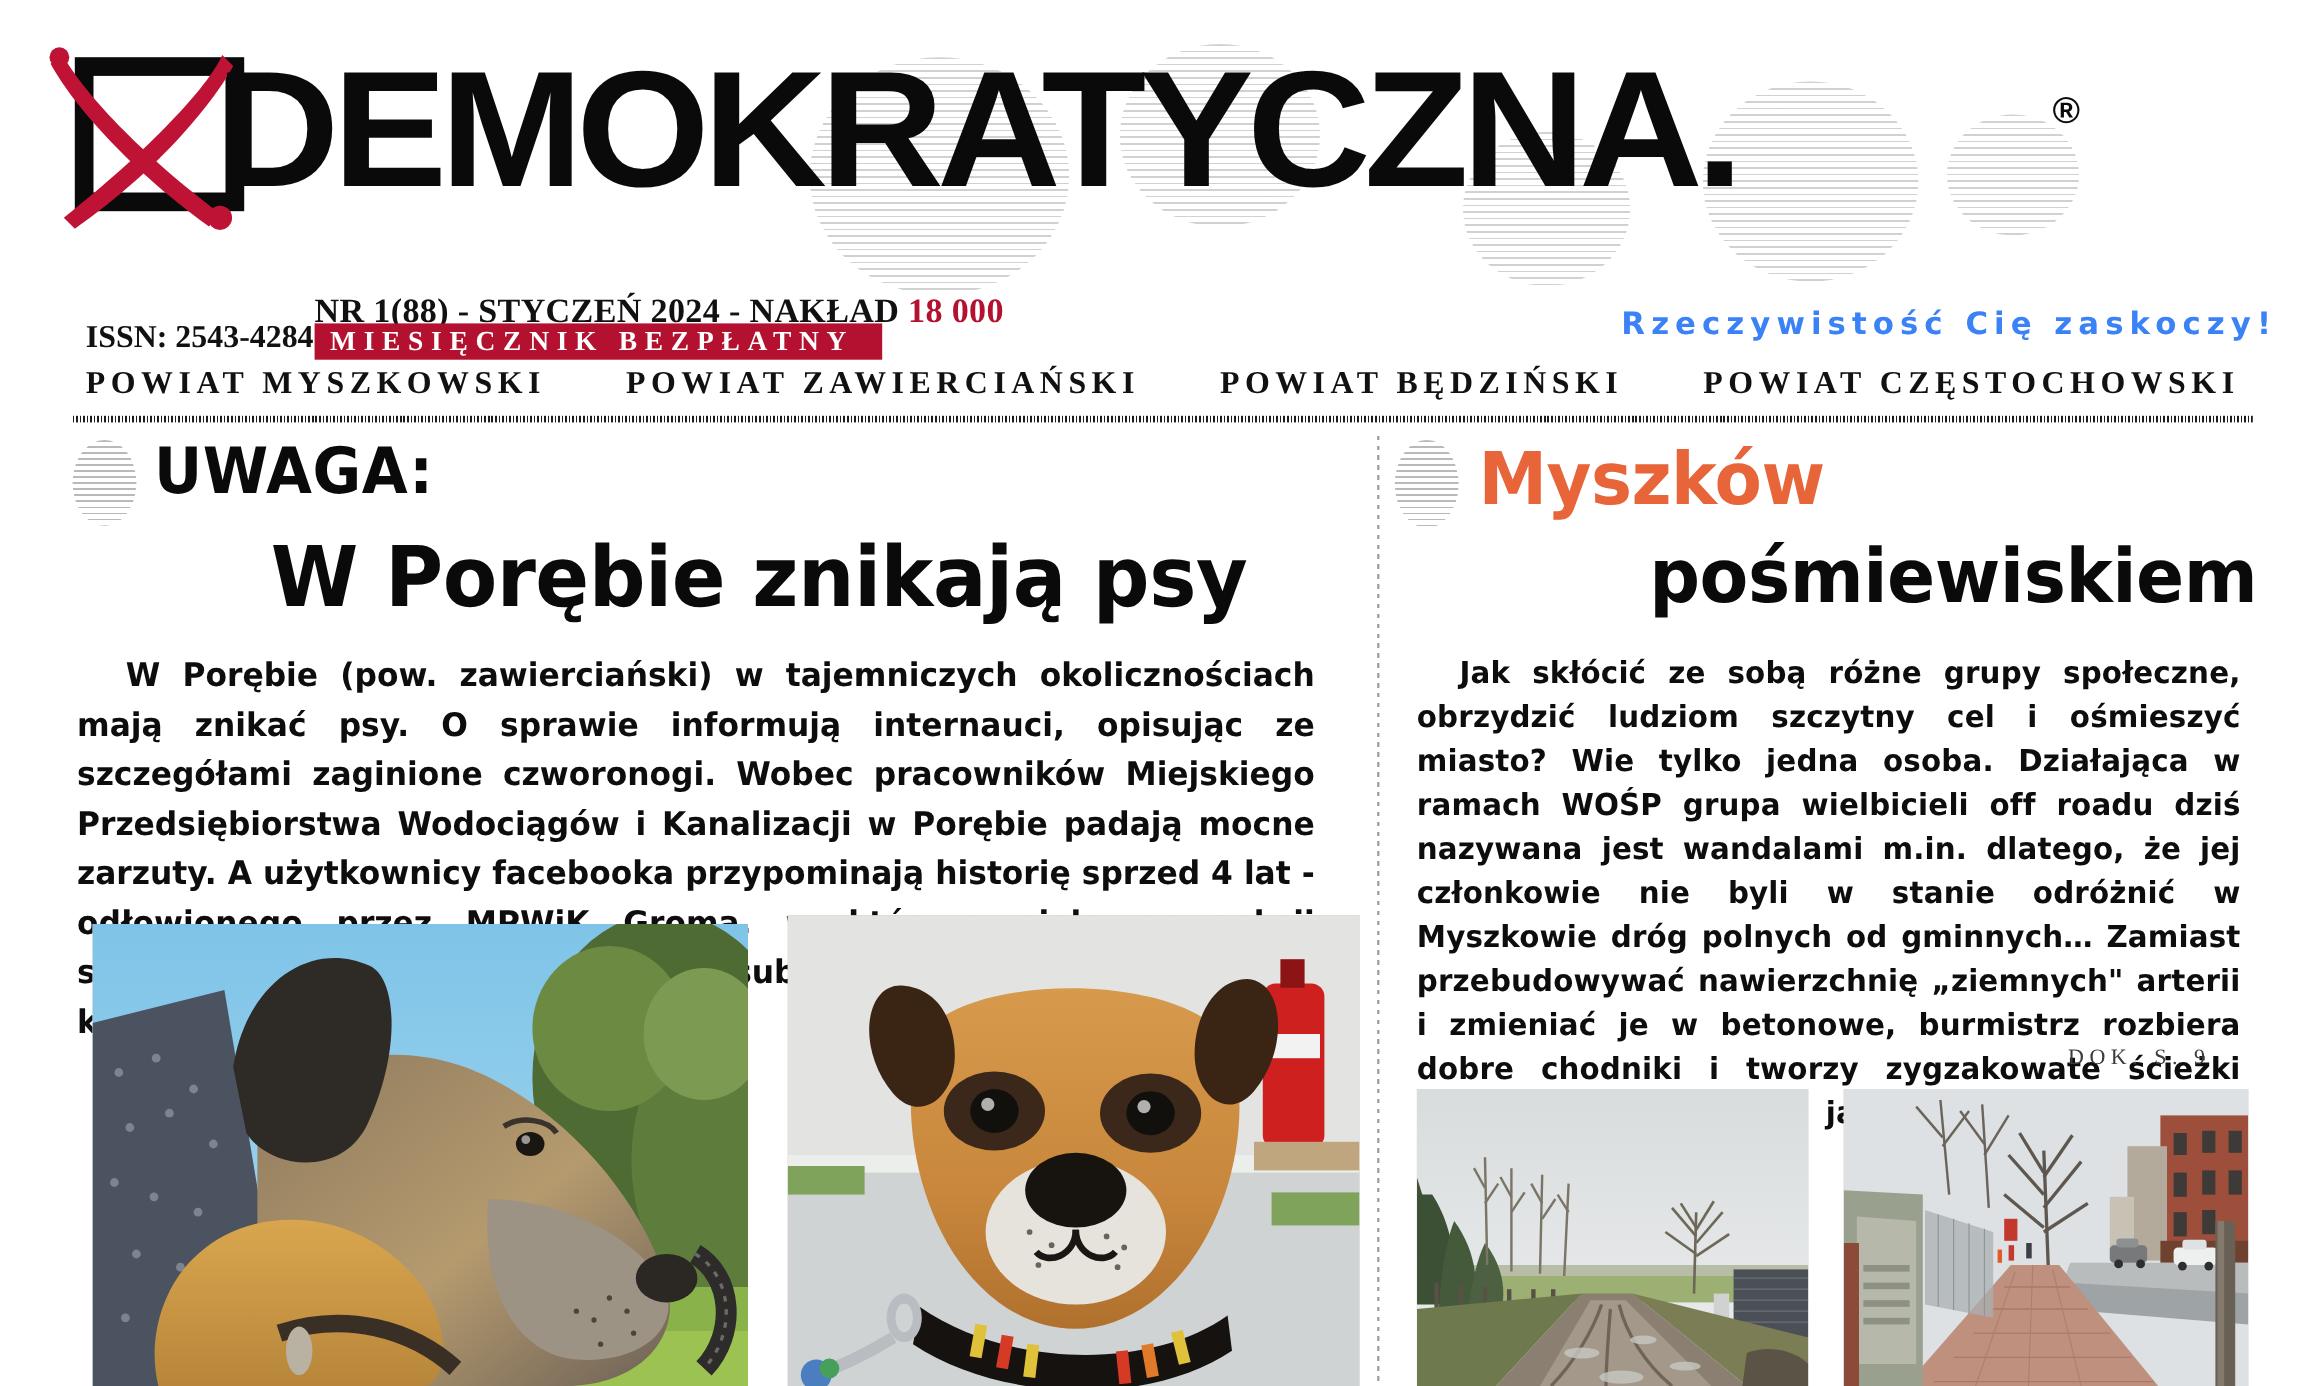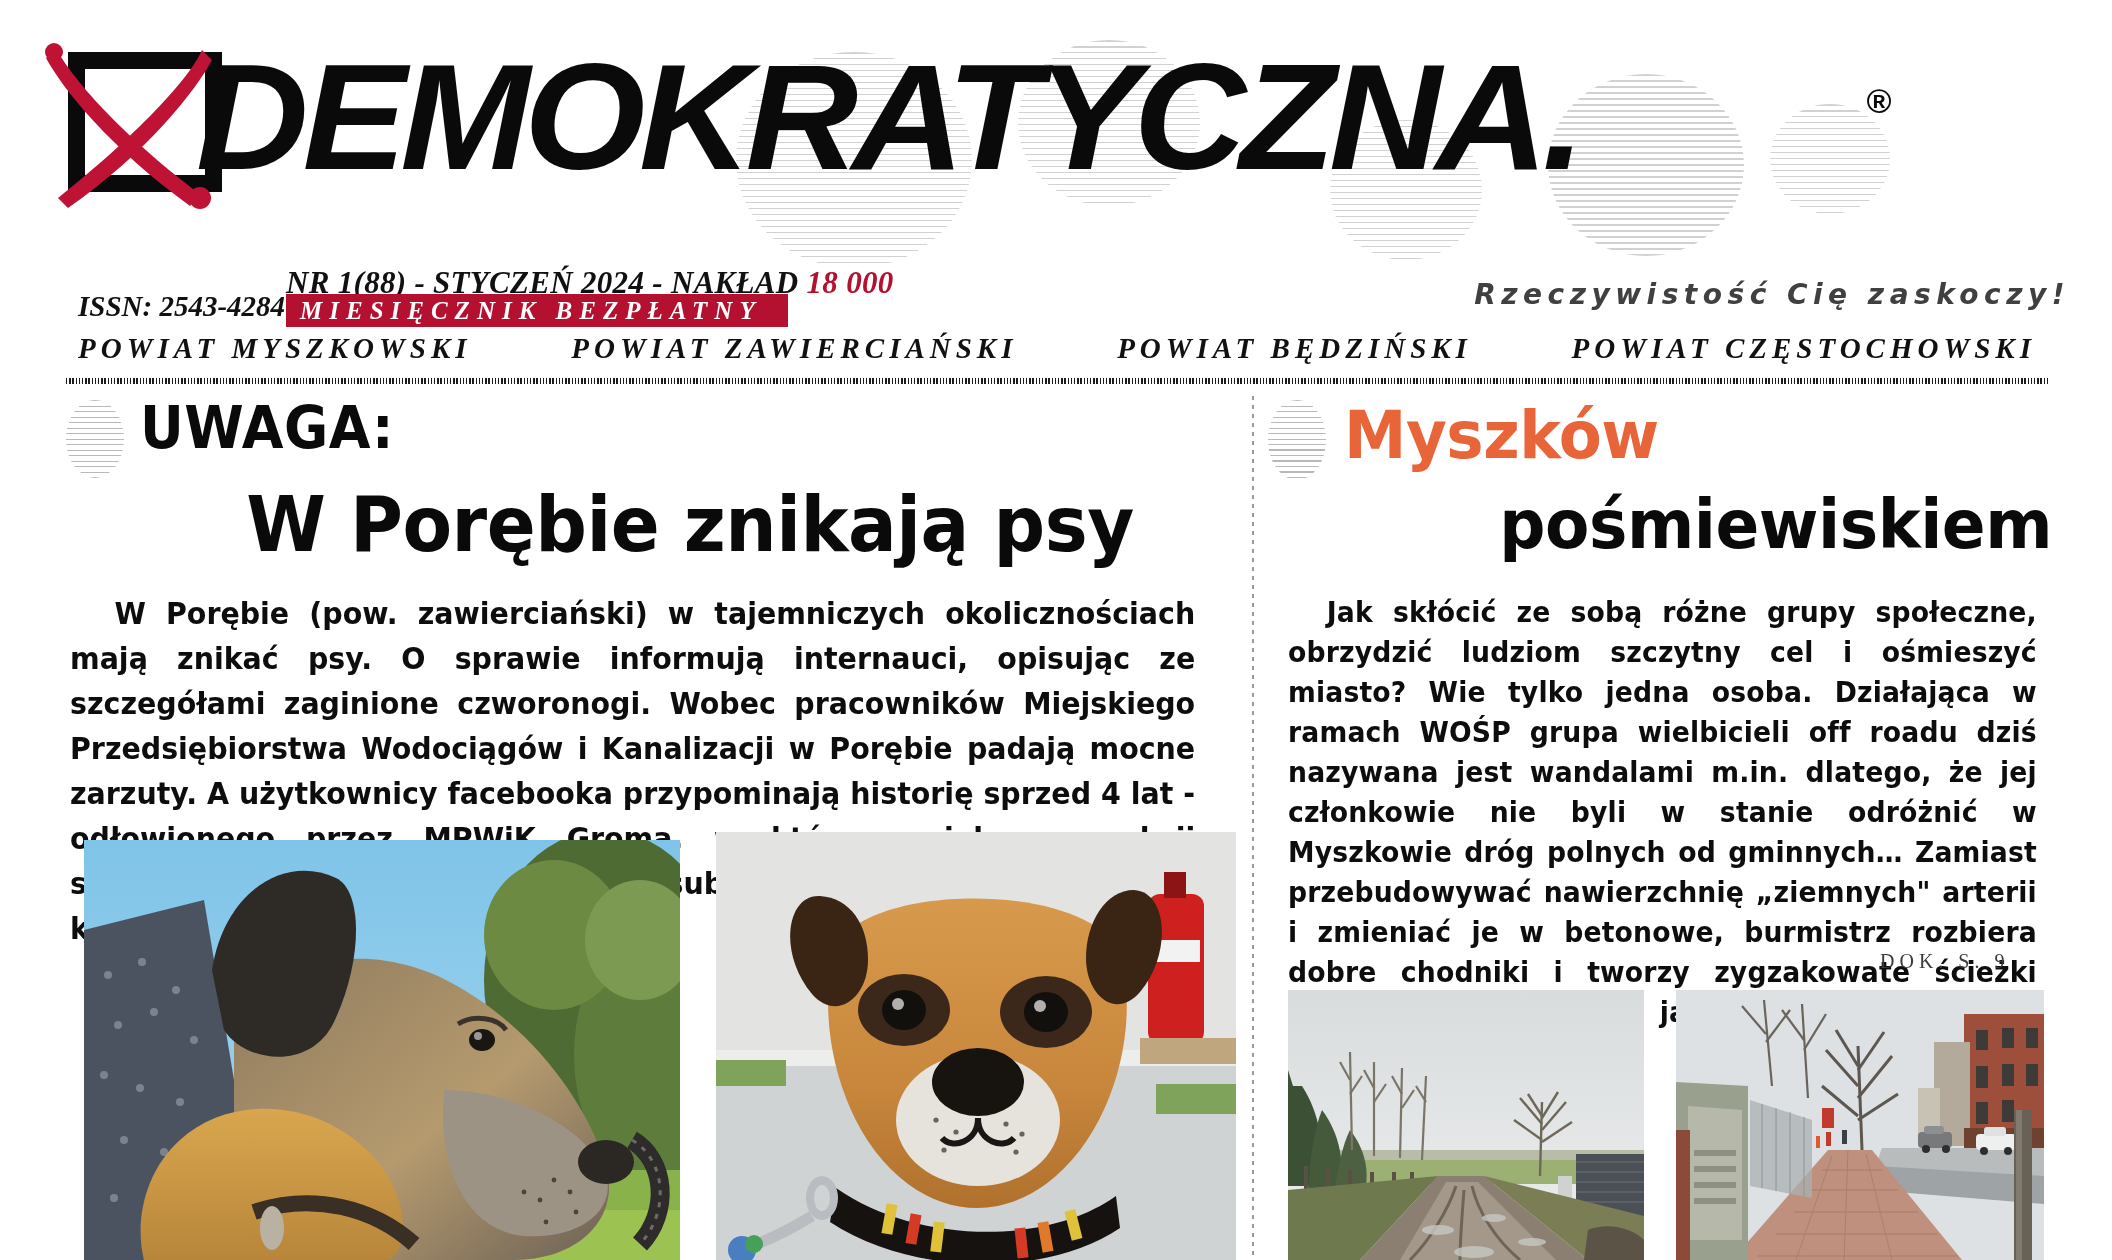--- a/index.html
+++ b/index.html
@@ -20,21 +20,20 @@
     inset: 0;
     background: #ffffff;
   }
 
   
   .masthead {
     position: absolute;
     left: 0; top: 0;
     width: 2112px;
     height: 330px;
-    font-style: italic;
   }
 
   
   .tex-circle {
     position: absolute;
     border-radius: 50%;
     background:
       repeating-linear-gradient(
         to bottom,
         #c9c9c9 0px, #c9c9c9 1.5px,
@@ -131,21 +130,21 @@
   }
 
   .tagline {
     position: absolute;
     right: 42px;
     top: 278px;
     font-family: "DejaVu Sans", sans-serif;
     font-weight: bold;
     font-size: 28px;
     letter-spacing: 5.5px;
-    color: #404040;
+    color: #3b82f6;
     white-space: nowrap;
   }
 
   
   .powiat-row {
     position: absolute;
     left: 78px;
     top: 332px;
     width: 1958px;
     display: flex;

